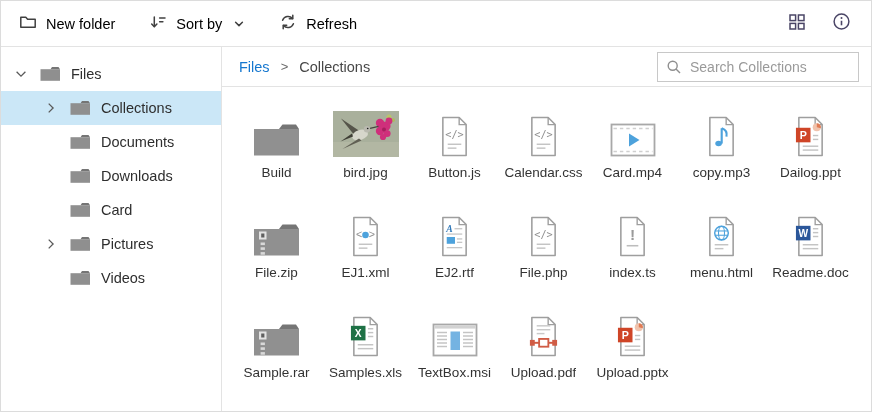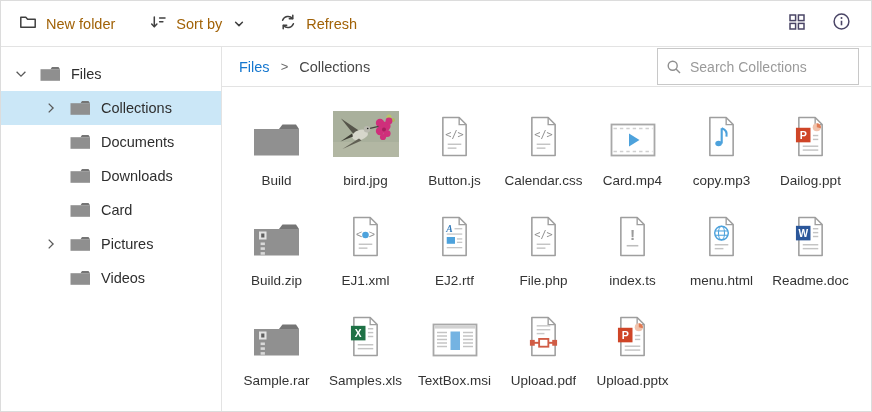--- a/index.html
+++ b/index.html
@@ -6,21 +6,21 @@
   .app{
     width:872px;height:412px;box-sizing:border-box;
     border:1px solid #dcdcdc;background:#fff;
     font-family:"Liberation Sans",sans-serif;
     display:flex;flex-direction:column;overflow:hidden;
   }
   
   .toolbar{height:46px;min-height:46px;display:flex;align-items:center;
     padding:0 20px 0 18px;border-bottom:1px solid #e3e3e3;box-sizing:border-box;}
   .tb-btn{display:flex;align-items:center;gap:9px;margin-right:34px;
-    font-size:14.5px;color:#a16207;cursor:pointer;white-space:nowrap;}
+    font-size:14.5px;color:#000000;cursor:pointer;white-space:nowrap;}
   .tb-btn .chev{display:flex;margin-left:2px;}
   .tb-right{margin-left:auto;display:flex;gap:26px;align-items:center;}
   .tb-icon-btn{display:flex;cursor:pointer;}
   
   .app-body{flex:1;display:flex;min-height:0;}
   .sidebar{width:221px;min-width:221px;border-right:1px solid #e3e3e3;
     padding-top:10px;box-sizing:border-box;}
   .tree-row{height:34px;display:flex;align-items:center;font-size:14.5px;
     color:#2e2e2e;cursor:pointer;}
   .tree-row.lvl0{padding-left:12px;}
@@ -28,31 +28,31 @@
   .tree-row.selected{background:#cbe7f7;}
   .chev-slot{width:27px;display:flex;align-items:center;}
   .tree-folder{margin-right:11px;display:flex;}
   
   .content{flex:1;display:flex;flex-direction:column;min-width:0;}
   .crumb-bar{height:40px;min-height:40px;display:flex;align-items:center;
     padding:0 12px 0 17px;border-bottom:1px solid #e3e3e3;box-sizing:border-box;}
   .crumb{font-size:14.5px;color:#474747;cursor:default;}
   .crumb.link{color:#1577cf;cursor:pointer;}
   .crumb-sep{margin:0 11px;color:#6a6a6a;font-size:13px;}
-  .search-box{margin-left:auto;width:202px;height:37px;border:1px solid #c8c8c8;
+  .search-box{margin-left:auto;width:202px;height:30px;border:1px solid #c8c8c8;
     display:flex;align-items:center;gap:6px;padding:0 6px 0 8px;box-sizing:border-box;background:#fff;}
   .search-box input{border:none;outline:none;flex:1;min-width:0;font-size:14px;
     color:#444;font-family:inherit;background:transparent;}
   .search-box input::placeholder{color:#9a9a9a;}
   
   .grid{flex:1;display:grid;grid-template-columns:repeat(7,89px);
     grid-auto-rows:100px;padding:10px 6px 0 10px;align-content:start;overflow:hidden;}
   .file-item{display:flex;flex-direction:column;align-items:center;cursor:pointer;padding-top:3px;}
   .file-icon{height:57px;display:flex;align-items:flex-end;justify-content:center;}
-  .file-label{font-size:13.5px;color:#333;margin-top:16px;max-width:88px;
+  .file-label{font-size:13.5px;color:#333;margin-top:8px;max-width:88px;
     white-space:nowrap;overflow:hidden;text-align:right;}
 </style>
 </head>
 <body>
 
 <div class="app">
 
   <div class="toolbar">
     <div id="toolbar-left" style="display:flex;align-items:center;">
         <div class="tb-btn">
@@ -317,21 +317,21 @@
               <svg width="47" height="35" viewBox="0 0 47 35">
    <path d="M26 7 L29.5 2.6 H43 L46 7 Z" fill="#757575"></path>
    <rect x="1" y="7" width="45" height="26.5" fill="#909090"></rect>
    <rect x="6" y="9.5" width="7.5" height="8" fill="#e3e3e3"></rect>
                 <rect x="8.2" y="11.5" width="3.2" height="4" fill="#5f5f5f"></rect>
    <rect x="7.6" y="20.5" width="4.3" height="2.6" fill="#d9d9d9"></rect>
    <rect x="7.6" y="25.3" width="4.3" height="2.6" fill="#d9d9d9"></rect>
    <rect x="7.6" y="30.1" width="4.3" height="2.6" fill="#d9d9d9"></rect>
  </svg>
             </div>
-            <div class="file-label">Build.zip</div>
+            <div class="file-label">File.zip</div>
           </div>
           <div class="file-item">
             <div class="file-icon">
               <svg width="33" height="41" viewBox="0 0 34 42">
                 <path d="M5 1.5 H21.8 L29 8.7 V40.5 H5 Z" fill="#fff" stroke="#9e9e9e" stroke-width="1.6" stroke-linejoin="round"></path>
                 <path d="M21.8 1.5 V8.7 H29" fill="none" stroke="#9e9e9e" stroke-width="1.4"></path>
                 <text x="10.5" y="23" text-anchor="middle" font-size="11" fill="#8f8f8f">&lt;</text>
                 <text x="23.5" y="23" text-anchor="middle" font-size="11" fill="#8f8f8f">&gt;</text>
                 <circle cx="17" cy="19.4" r="3.4" fill="#4da2dc"></circle>
                 <line x1="10" y1="29" x2="24" y2="29" stroke="#c4c4c4" stroke-width="1.5"></line>

